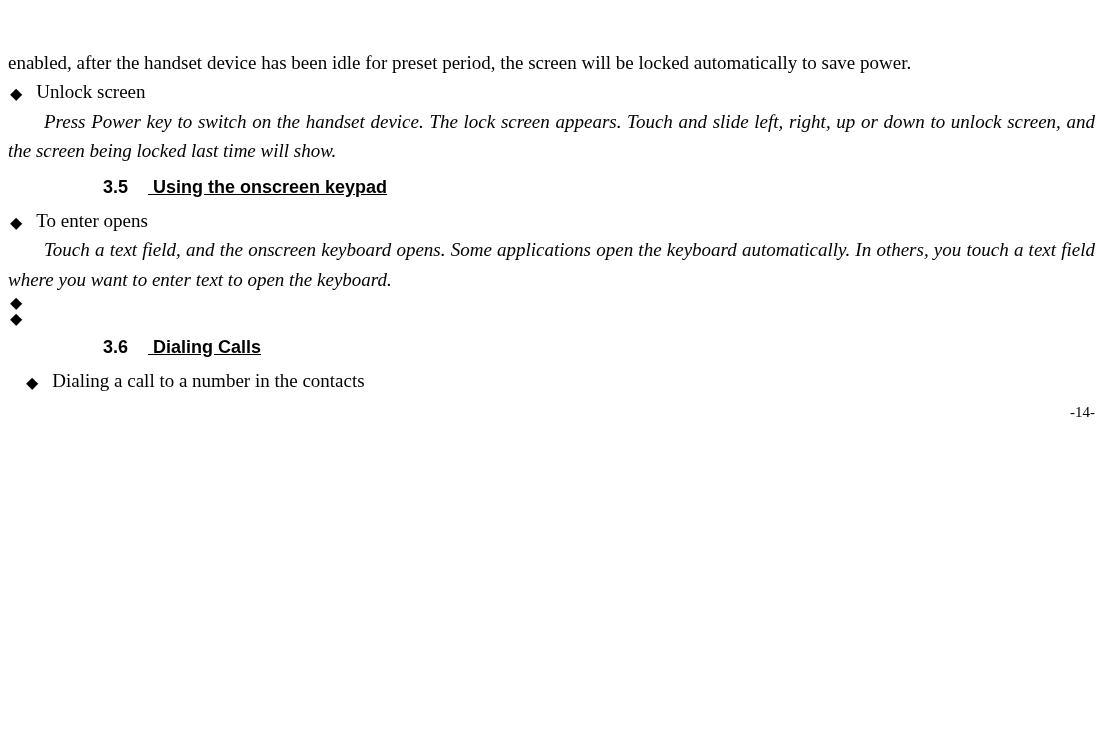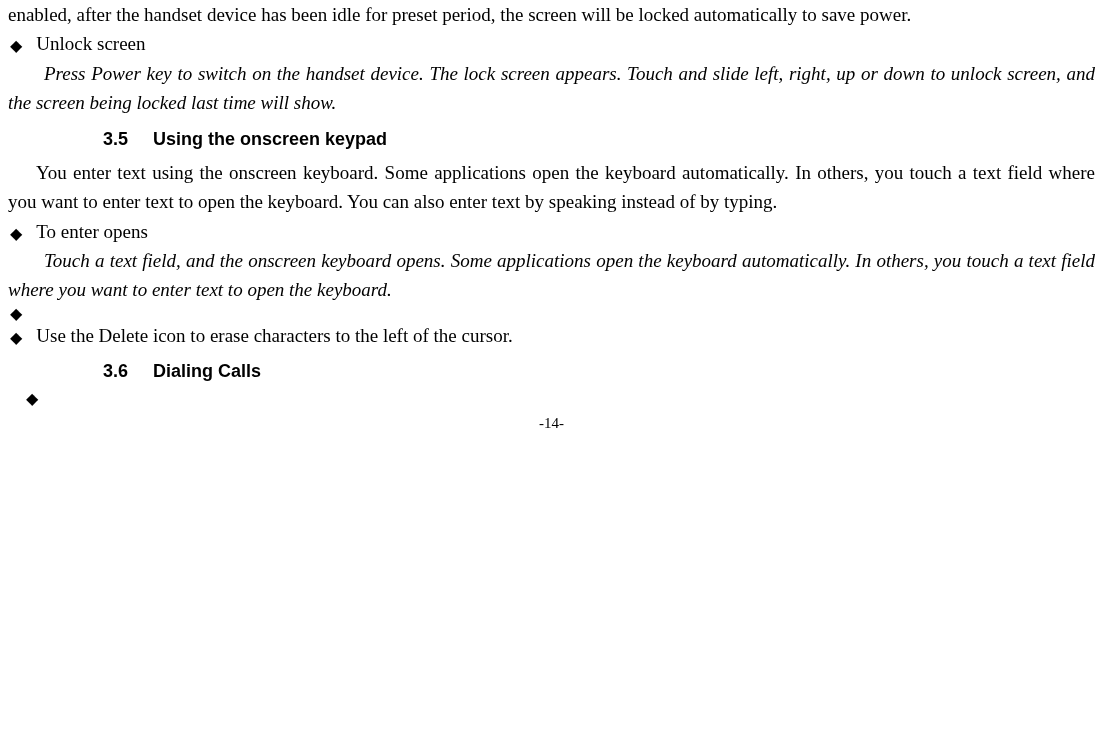--- a/index.html
+++ b/index.html
@@ -12,20 +12,21 @@
       font-size: 19px;
       line-height: 1.55;
       color: #000;
       background: #fff;
       width: 1103px;
       height: 735px;
       padding: 0 8px;
     }
     .content {
       text-align: justify;
+      margin-top: 48px;
     }
     .para {
       margin: 0;
     }
     .bullet-line {
       display: flex;
       align-items: baseline;
       gap: 14px;
       padding-left: 2px;
     }
@@ -42,30 +43,31 @@
       text-indent: 36px;
       font-style: italic;
     }
     .indent-h {
       padding-left: 95px;
       font-family: Arial, Helvetica, sans-serif;
       font-weight: bold;
       font-size: 18px;
       margin-top: 8px;
       margin-bottom: 4px;
+      text-decoration: underline;
     }
     .indent-h .num {
       display: inline-block;
       min-width: 45px;
     }
     .indent-firstline {
       text-indent: 28px;
     }
     .page-num {
-      text-align: center;
+      text-align: right;
       font-size: 15px;
       margin-top: 6px;
     }
   </style>
 </head>
 <body>
 
 <div class="content">
 
   <p class="para">enabled, after the handset device has been idle for preset period, the screen will be locked automatically to save power.</p>
@@ -75,45 +77,44 @@
     <span class="bold">Unlock screen</span>
   </div>
 
   <p class="para indent-body">Press Power key to switch on the handset device. The lock screen appears. Touch and slide left, right, up or down to unlock screen, and the screen being locked last time will show.</p>
 
   <div class="indent-h">
     <span class="num">3.5</span>
     <span>Using the onscreen keypad</span>
   </div>
 
-  <p class="para indent-firstline">You enter text using the onscreen keyboard. Some applications open the keyboard automatically. In others, you touch a text field where you want to enter text to open the keyboard. You can also enter text by speaking instead of by typing.</p>
 
   <div class="bullet-line">
     <span class="diamond">◆</span>
     <span class="bold">To enter opens</span>
   </div>
 
   <p class="para indent-body">Touch a text field, and the onscreen keyboard opens. Some applications open the keyboard automatically. In others, you touch a text field where you want to enter text to open the keyboard.</p>
 
   <div class="bullet-line">
     <span class="diamond">◆</span>
   </div>
 
 
   <div class="bullet-line">
     <span class="diamond">◆</span>
-    <span class="bold">Use the Delete icon to erase characters to the left of the cursor.</span>
   </div>
 
 
   <div class="indent-h">
     <span class="num">3.6</span>
     <span>Dialing Calls</span>
   </div>
 
   <div class="bullet-line" style="padding-left:18px;">
     <span class="diamond">◆</span>
+    <span class="bold">Dialing a call to a number in the contacts</span>
   </div>
 
 
   <p class="page-num">-14-</p>
 
 </div>
 
 </body></html>

